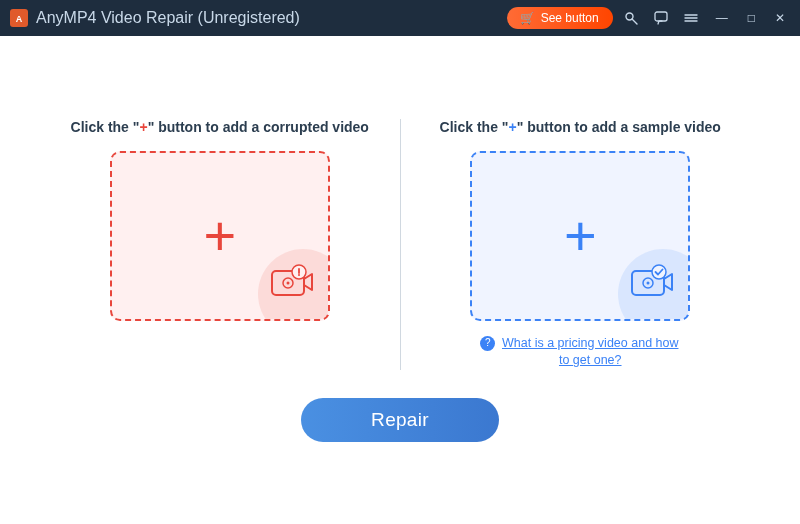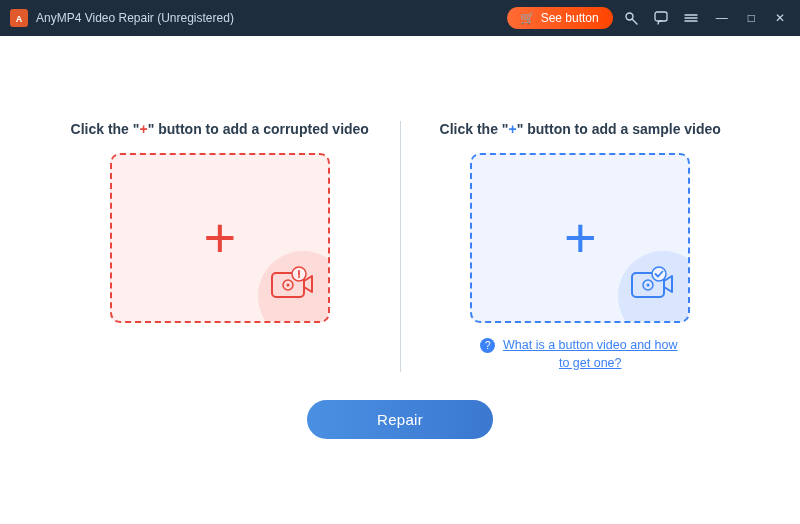--- a/index.html
+++ b/index.html
@@ -39,21 +39,21 @@
       display: flex;
       align-items: center;
       justify-content: center;
       font-size: 10px;
       color: white;
       font-weight: bold;
     }
 
     .titlebar-title {
       color: #c8d8e8;
-      font-size: 12px;
+      font-size: 16px;
     }
 
     .titlebar-right {
       display: flex;
       align-items: center;
       gap: 6px;
     }
 
     .pricing-btn {
       background: linear-gradient(90deg, #ff6b35, #ff4500);
@@ -235,21 +235,21 @@
     .repair-btn-wrapper {
       margin-top: 28px;
     }
 
     .repair-btn {
       background: linear-gradient(90deg, #4a90e2, #3b78d0);
       color: white;
       border: none;
       border-radius: 22px;
       padding: 11px 70px;
-      font-size: 15px;
+      font-size: 19px;
       font-weight: 500;
       cursor: pointer;
       letter-spacing: 0.3px;
     }
   </style>
 </head>
 <body>
 
 <div class="titlebar">
   <div class="titlebar-left">
@@ -332,21 +332,21 @@
             <circle cx="18" cy="20" r="1.5" fill="#3b82f6"></circle>
             <circle cx="18" cy="20" r="5" fill="none" stroke="#3b82f6" stroke-width="1.5"></circle>
 
             <circle cx="29" cy="9" r="7" fill="#f0f4ff" stroke="#3b82f6" stroke-width="1.5"></circle>
             <polyline points="25.5,9 28,11.5 32.5,6.5" stroke="#3b82f6" stroke-width="1.8" stroke-linecap="round" stroke-linejoin="round" fill="none"></polyline>
           </svg>
         </div>
       </div>
       <div class="help-link">
         <div class="help-icon">?</div>
-        <span>What is a button video and how to get one?</span>
+        <span>What is a pricing video and how to get one?</span>
       </div>
     </div>
 
   </div>
 
   <div class="repair-btn-wrapper">
     <button class="repair-btn">Repair</button>
   </div>
 </div>
 

